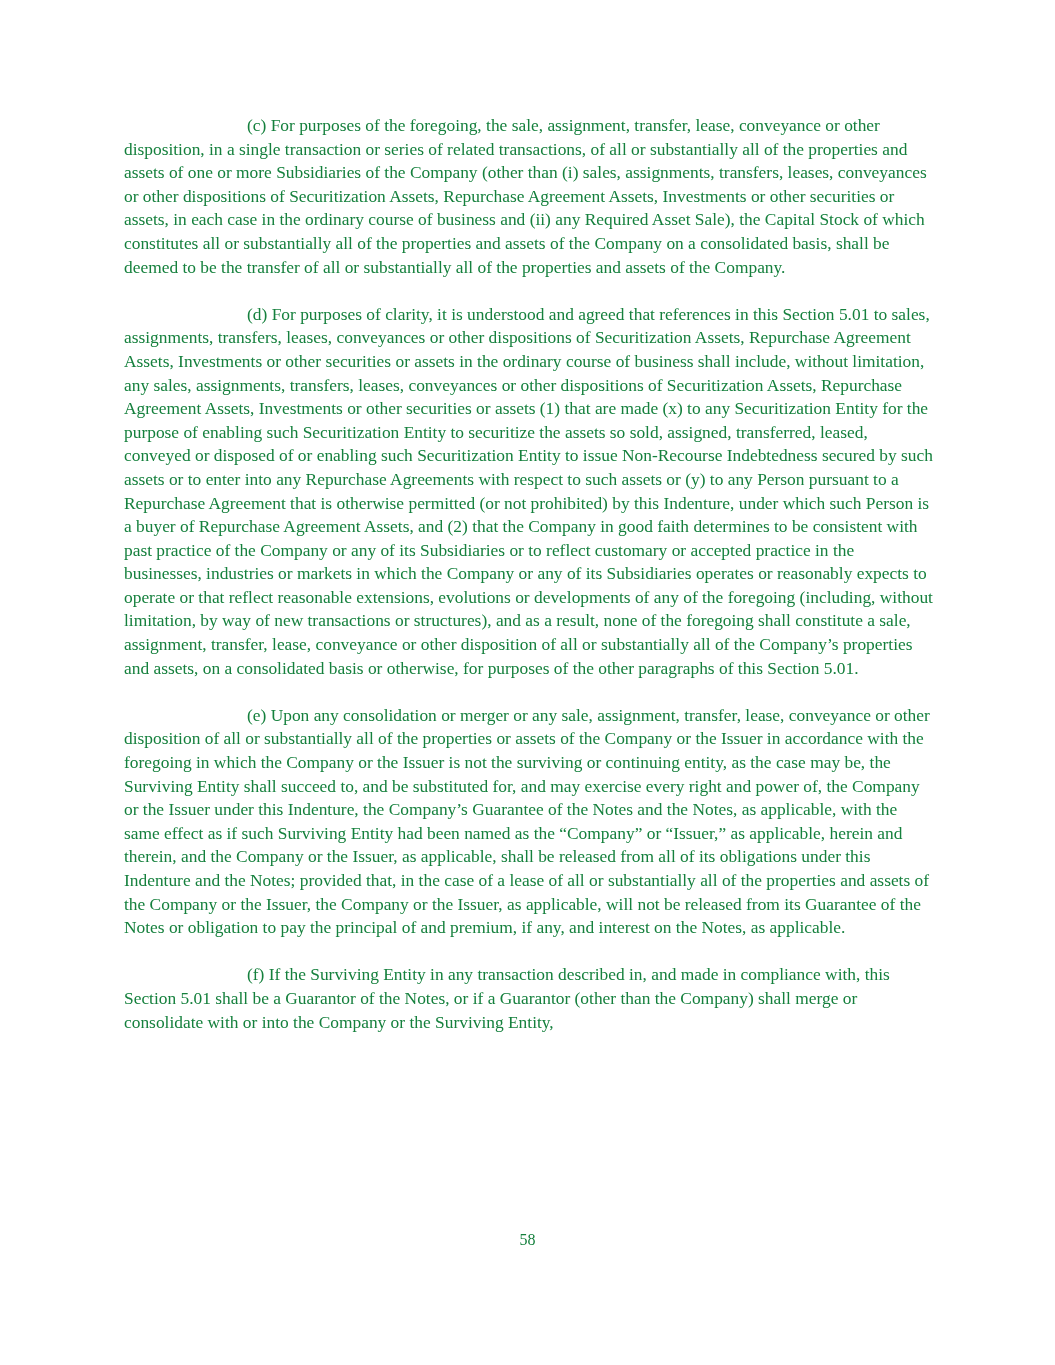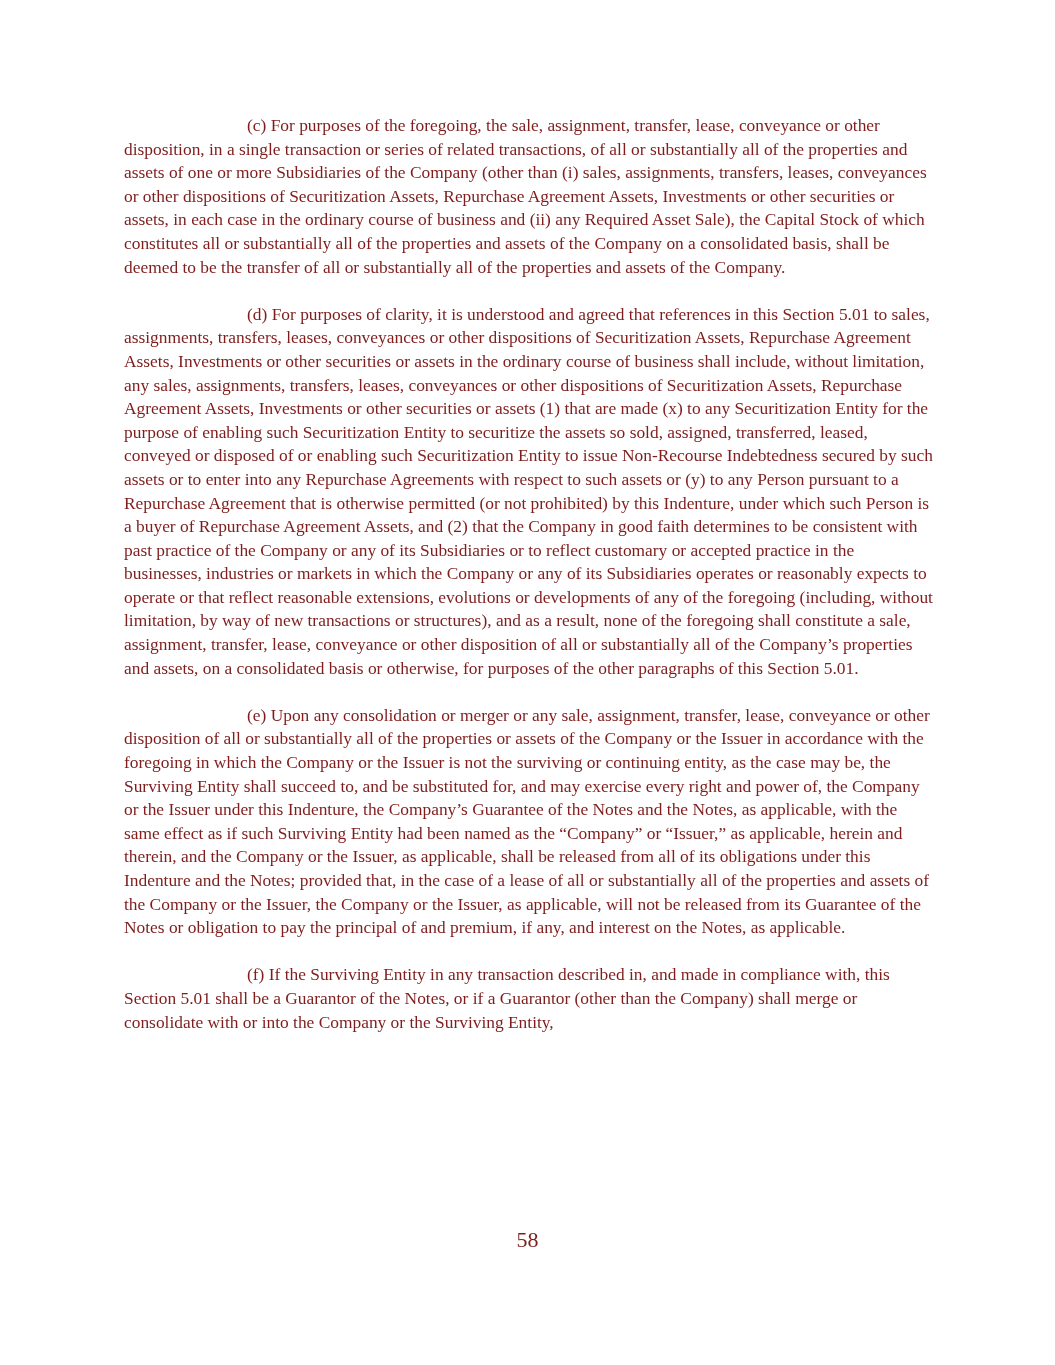--- a/index.html
+++ b/index.html
@@ -6,21 +6,21 @@
     margin: 0;
     padding: 0;
     background: #ffffff;
   }
   .page {
     position: relative;
     width: 1055px;
     height: 1365px;
     background: #ffffff;
     font-family: "Liberation Serif", serif;
-    color: #7f1d1d;
+    color: #15803d;
     overflow: hidden;
   }
   .doc-body {
     position: absolute;
     left: 124px;
     top: 114px;
     width: 810px;
     font-size: 17.4px;
     line-height: 23.6px;
     text-align: left;
@@ -33,21 +33,21 @@
     margin-bottom: 16px;
   }
   .para span.u {
   }
   .page-number {
     position: absolute;
     left: 0;
     right: 0;
     top: 1228px;
     text-align: center;
-    font-size: 22px;
+    font-size: 16px;
     line-height: 23.6px;
   }
 </style>
 </head>
 <body>
 
 <div class="page">
   <div class="doc-body">
     <p class="para"><span>(c) For purposes of the foregoing, the sale, assignment, transfer, lease, conveyance or other disposition, in a single transaction or series of related transactions, of all or substantially all of the properties and assets of one or more Subsidiaries of the Company (other than (i) sales, assignments, transfers, leases, conveyances or other dispositions of Securitization Assets, Repurchase Agreement Assets, Investments or other securities or assets, in each case in the ordinary course of business and (ii) any Required Asset Sale), the Capital Stock of which constitutes all or substantially all of the properties and assets of the Company on a consolidated basis, shall be deemed to be the transfer of all or substantially all of the properties and assets of the Company.</span></p>
     <p class="para"><span>(d) For purposes of clarity, it is understood and agreed that references in this Section 5.01 to sales, assignments, transfers, leases, conveyances or other dispositions of Securitization Assets, Repurchase Agreement Assets, Investments or other securities or assets in the ordinary course of business shall include, without limitation, any sales, assignments, transfers, leases, conveyances or other dispositions of Securitization Assets, Repurchase Agreement Assets, Investments or other securities or assets (1) that are made (x) to any Securitization Entity for the purpose of enabling such Securitization Entity to securitize the assets so sold, assigned, transferred, leased, conveyed or disposed of or enabling such Securitization Entity to issue Non-Recourse Indebtedness secured by such assets or to enter into any Repurchase Agreements with respect to such assets or (y) to any Person pursuant to a Repurchase Agreement that is otherwise permitted (or not prohibited) by this Indenture, under which such Person is a buyer of Repurchase Agreement Assets, and (2) that the Company in good faith determines to be consistent with past practice of the Company or any of its Subsidiaries or to reflect customary or accepted practice in the businesses, industries or markets in which the Company or any of its Subsidiaries operates or reasonably expects to operate or that reflect reasonable extensions, evolutions or developments of any of the foregoing (including, without limitation, by way of new transactions or structures), and as a result, none of the foregoing shall constitute a sale, assignment, transfer, lease, conveyance or other disposition of all or substantially all of the Company’s properties and assets, on a consolidated basis or otherwise, for purposes of the other paragraphs of this Section 5.01.</span></p>

